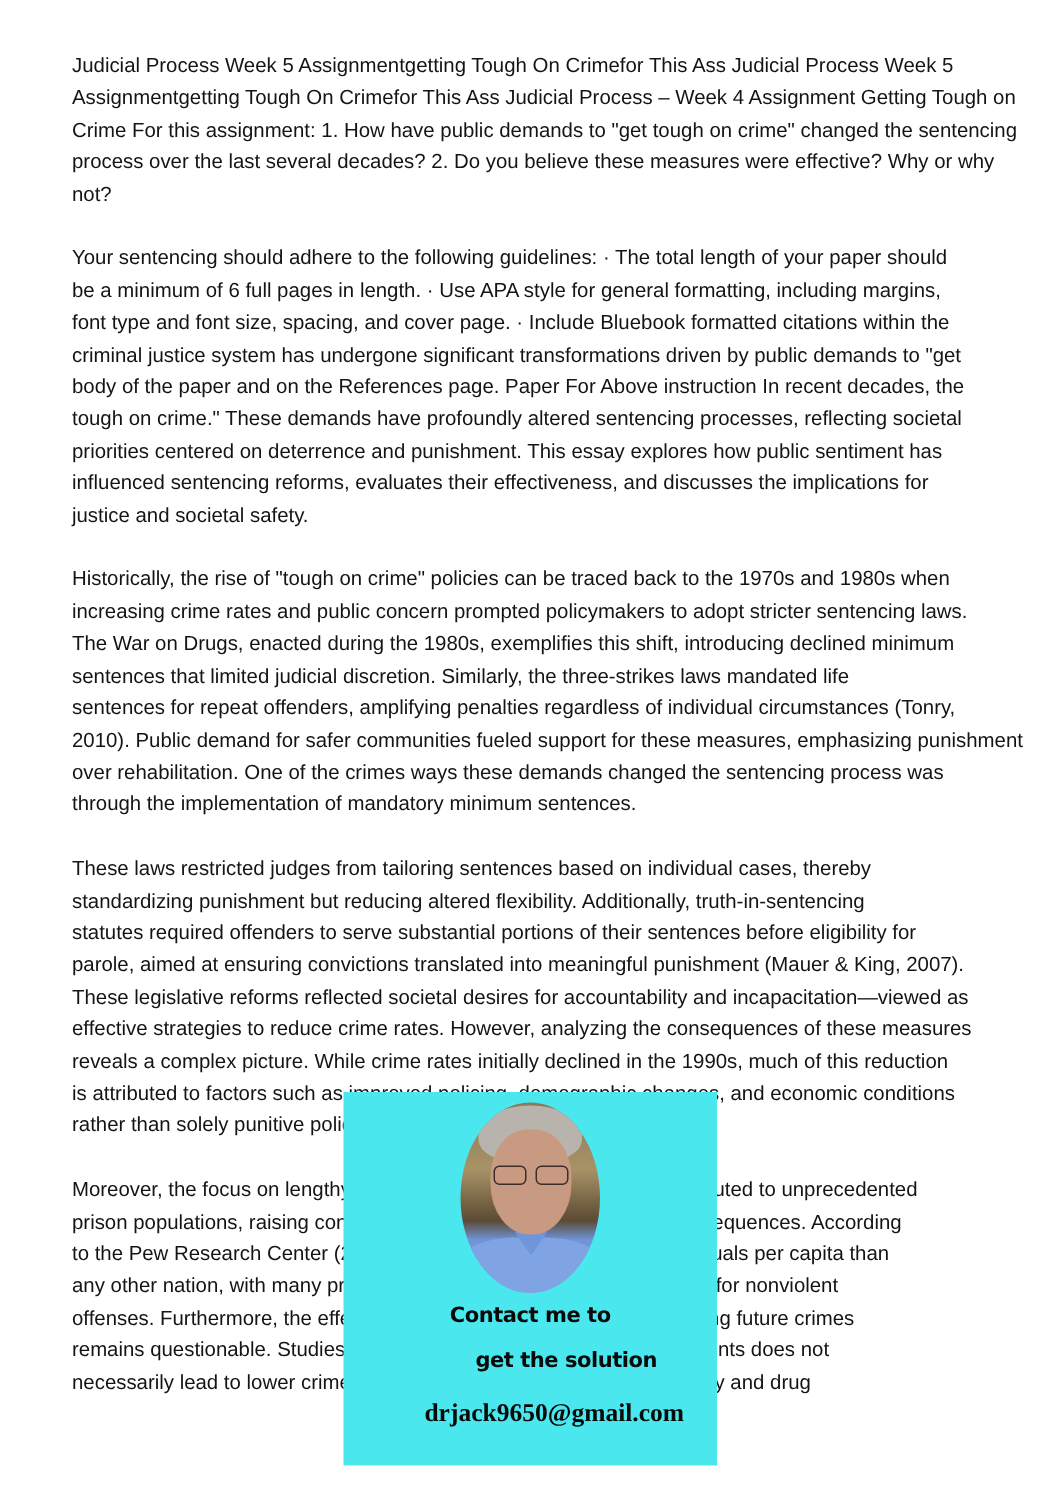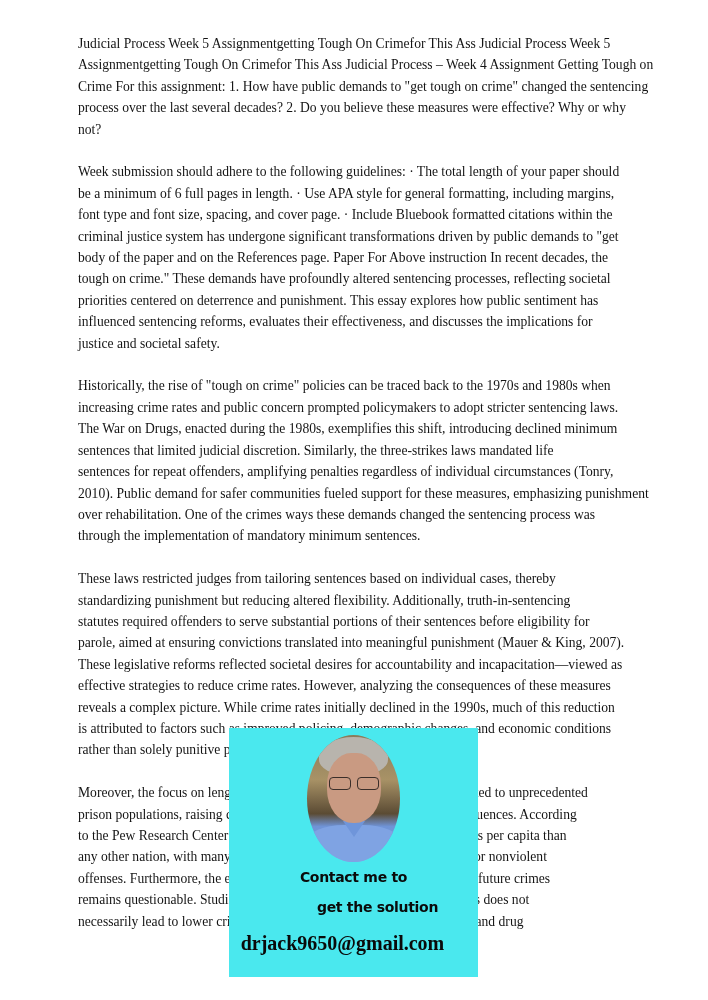--- a/index.html
+++ b/index.html
@@ -1,20 +1,20 @@
 <!DOCTYPE html>
 <html><head>
 <meta charset="utf-8">
 <style>
   html, body { margin:0; padding:0; background:#ffffff; }
   body { width:708px; height:1000px; position:relative; overflow:hidden; }
   .page {
     position:absolute; left:48px; top:33px; width:612px;
-    font-family:Liberation Serif, serif;
-    font-size:13.6px; line-height:21.4px; color:#141414;margin-left:30px;
+    font-family:Liberation Sans, sans-serif;
+    font-size:13.6px; line-height:21.4px; color:#141414;
   }
   .para { margin:0 0 21.4px 0; }
   .line { display:block; white-space:nowrap; }
   .promo {
     position:absolute; left:229px; top:728px; width:249px; height:249px;
     background:#4ae8ee;
   }
   .portrait {
     position:absolute; left:78px; top:7px; width:93px; height:127px;
     border-radius:50%; overflow:hidden;
@@ -28,38 +28,38 @@
   .portrait .shirt { position:absolute; left:0; top:90px; width:93px; height:40px; background:#7fa3e3; border-radius:40% 40% 0 0; }
   .portrait .collar { position:absolute; left:36px; top:86px; width:22px; height:16px; background:#6f95da; clip-path:polygon(0 0,50% 100%,100% 0); }
   .promo-text {
     position:absolute; left:0; width:249px; text-align:center;
     font-family:"DejaVu Sans", "Liberation Sans", sans-serif; font-weight:bold;
     color:#0a0a0a; font-size:14px; letter-spacing:-0.3px;
   }
   .promo-line1 { top:141px; }
   .promo-line2 { top:171px;margin-left:24px; }
   .promo-email {
-    position:absolute; left:0; top:204px; width:227px; text-align:center;
+    position:absolute; left:0; top:204px; width:227px; text-align:right;
     font-family:"Liberation Serif", "DejaVu Serif", serif; font-weight:bold;
-    font-size:20px; color:#0a0a0a;
+    font-size:17px; color:#0a0a0a;
   }
 </style>
 </head>
 <body>
 
 <div class="page">
   <p class="para">
     <span class="line">Judicial Process Week 5 Assignmentgetting Tough On Crimefor This Ass Judicial Process Week 5</span>
     <span class="line">Assignmentgetting Tough On Crimefor This Ass Judicial Process – Week 4 Assignment Getting Tough on</span>
     <span class="line">Crime For this assignment: 1. How have public demands to "get tough on crime" changed the sentencing</span>
     <span class="line">process over the last several decades? 2. Do you believe these measures were effective? Why or why</span>
     <span class="line">not?</span>
   </p>
   <p class="para">
-    <span class="line">Week submission should adhere to the following guidelines: · The total length of your paper should</span>
+    <span class="line">Your sentencing should adhere to the following guidelines: · The total length of your paper should</span>
     <span class="line">be a minimum of 6 full pages in length. · Use APA style for general formatting, including margins,</span>
     <span class="line">font type and font size, spacing, and cover page. · Include Bluebook formatted citations within the</span>
     <span class="line">criminal justice system has undergone significant transformations driven by public demands to "get</span>
     <span class="line">body of the paper and on the References page. Paper For Above instruction In recent decades, the</span>
     <span class="line">tough on crime." These demands have profoundly altered sentencing processes, reflecting societal</span>
     <span class="line">priorities centered on deterrence and punishment. This essay explores how public sentiment has</span>
     <span class="line">influenced sentencing reforms, evaluates their effectiveness, and discusses the implications for</span>
     <span class="line">justice and societal safety.</span>
   </p>
   <p class="para">

